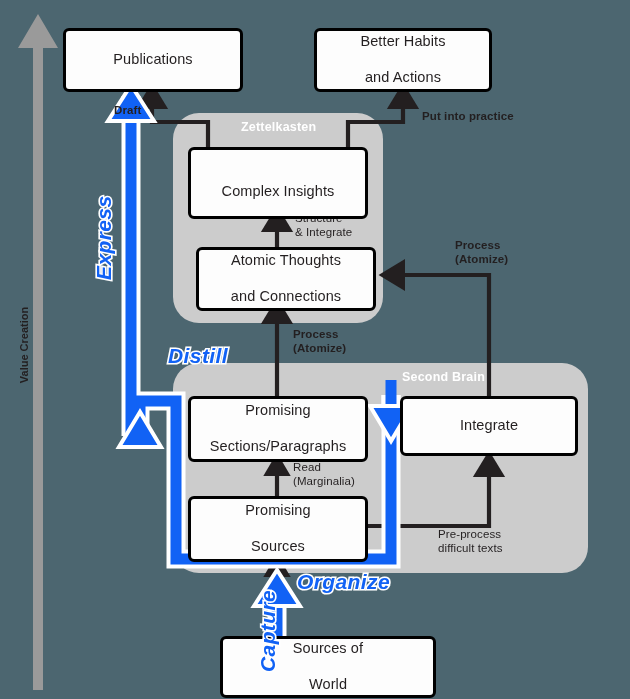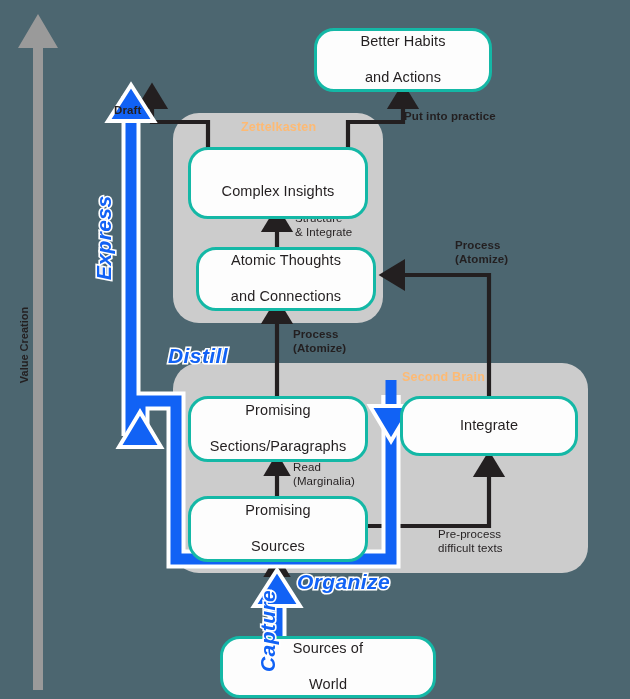--- a/index.html
+++ b/index.html
@@ -10,38 +10,38 @@
     overflow:hidden;
     position:relative;
   }
   #stage{position:absolute;left:0;top:0;width:630px;height:699px;}
   #svgroot{position:absolute;left:0;top:0;width:630px;height:699px;}
 
   
   .node{
     position:absolute;
     background:#fdfdfd;
-    border:3px solid #14b8a6;
-    border-radius:20px;
+    border:3px solid #000000;
+    border-radius:6px;
     box-sizing:border-box;
     display:flex;align-items:center;justify-content:center;
     text-align:center;
     color:#231f20;
     font-size:14.5px;
     line-height:1.22;
     letter-spacing:.1px;
     z-index:6;
   }
   .node span{display:block;padding:0 6px;}
 
   .panel-title{
     position:absolute;
     font-size:12.5px;
     font-weight:bold;
-    color:#fdba74;
+    color:#ffffff;
     z-index:5;
     white-space:nowrap;
     letter-spacing:.2px;
   }
 
   .edge-label{
     position:absolute;
     font-size:11.5px;
     color:#231f20;
     line-height:1.2;
@@ -137,20 +137,23 @@
     <g>
       <path d="M391,441 L370,406 L412,406 z" fill="#1162f5" stroke="#ffffff" stroke-width="4" stroke-linejoin="miter"></path>
       <path d="M140,412 L119,447 L161,447 z" fill="#1162f5" stroke="#ffffff" stroke-width="4" stroke-linejoin="miter"></path>
       <path d="M131,85 L108,121 L154,121 z" fill="#1162f5" stroke="#ffffff" stroke-width="4" stroke-linejoin="miter"></path>
       <path d="M277,570 L254,606 L300,606 z" fill="#1162f5" stroke="#ffffff" stroke-width="4" stroke-linejoin="miter"></path>
     </g>
   </svg>
 
   <div class="axis-label" style="left:24px; top:345px; transform:rotate(-90deg) translate(-50%,-50%);">Value Creation</div>
 
+  <div class="node" style="left:63px; top:28px; width:180px; height:64px;">
+    <span>Publications</span>
+  </div>
 
   <div class="node" style="left:314px; top:28px; width:178px; height:64px;">
     <span>
       <span>Better Habits</span><br>
       <span>and Actions</span>
     </span>
   </div>
 
   <div class="panel-title" style="left:241px; top:120px;">Zettelkasten</div>
 
@@ -190,21 +193,21 @@
 
   <div class="node" style="left:188px; top:636px; width:216px; height:62px;margin-left:32px;">
     <span>
       <span>Sources of</span><br>
       <span>World</span>
     </span>
   </div>
 
   <div class="edge-label bold" style="left:114px; top:104px;">Draft</div>
 
-  <div class="edge-label bold" style="left:392px; top:110px;padding-left:12px;">Put into practice</div>
+  <div class="edge-label bold" style="left:410px; top:110px;padding-left:12px;">Put into practice</div>
 
   <div class="edge-label" style="left:295px; top:212px;">Structure
 &amp; Integrate</div>
 
   <div class="edge-label bold" style="left:293px; top:328px;">Process
 (Atomize)</div>
 
   <div class="edge-label bold" style="left:455px; top:239px;">Process
 (Atomize)</div>
 

